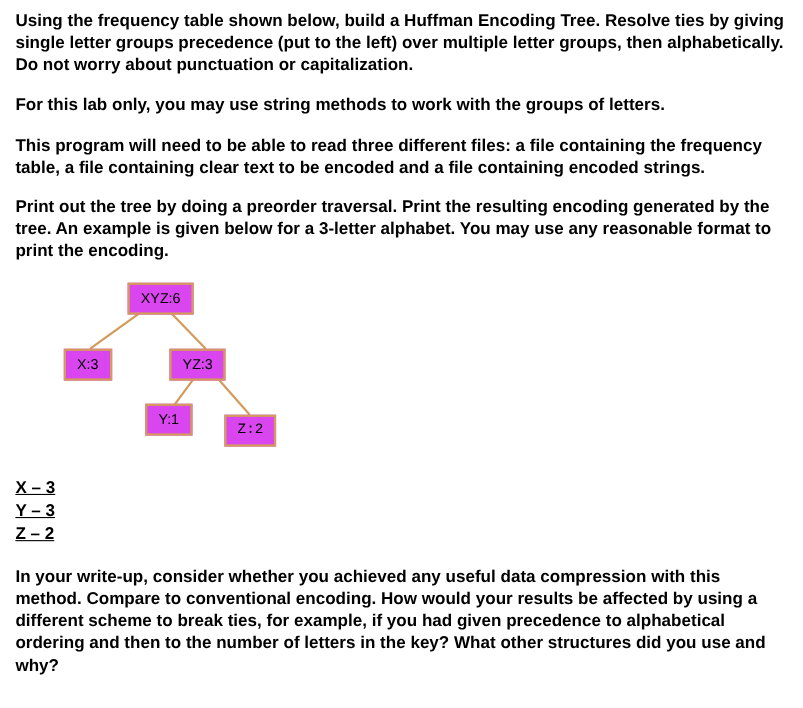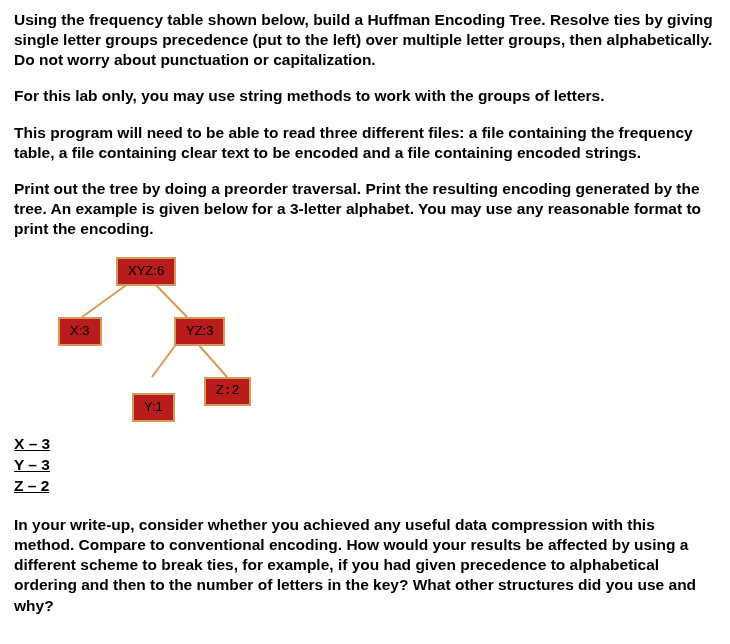--- a/index.html
+++ b/index.html
@@ -20,21 +20,21 @@
     width: 260px;
     height: 155px;
     margin: 4px 0 24px 8px;
     font-weight: normal;
     font-size: 13px;
     font-family: Arial, Helvetica, sans-serif;
   }
   .node {
     position: absolute;
     border: 2px solid #d49a5a;
-    background: #b91c1c;
+    background: #d946ef;
     padding: 4px 10px;
     text-align: center;
     white-space: nowrap;
   }
   svg.edges {
     position: absolute;
     left: 0; top: 0;
     width: 260px; height: 155px;
     pointer-events: none;
   }
@@ -58,22 +58,22 @@
 
 <div class="tree-area">
   <svg class="edges">
     <line x1="110" y1="26" x2="60" y2="62" stroke="#d49a5a" stroke-width="2"></line>
     <line x1="130" y1="26" x2="165" y2="62" stroke="#d49a5a" stroke-width="2"></line>
     <line x1="155" y1="88" x2="130" y2="122" stroke="#d49a5a" stroke-width="2"></line>
     <line x1="175" y1="88" x2="205" y2="122" stroke="#d49a5a" stroke-width="2"></line>
   </svg>
   <div class="node" style="left:94px; top:2px;">XYZ:6</div>
   <div class="node" style="left:36px; top:62px;">X:3</div>
-  <div class="node" style="left:152px; top:62px;">YZ:3</div>
-  <div class="node" style="left:110px; top:138px;">Y:1</div>
+  <div class="node" style="left:132px; top:62px;">YZ:3</div>
+  <div class="node" style="left:110px; top:112px;">Y:1</div>
   <div class="node" style="left:182px; top:122px;font-family:Liberation Mono, monospace;">Z:2</div>
 </div>
 
 <div class="freq-table">
   <div class="freq-col">
     <div>X – 3</div>
     <div>Y – 3</div>
     <div>Z – 2</div>
   </div>
 </div>

